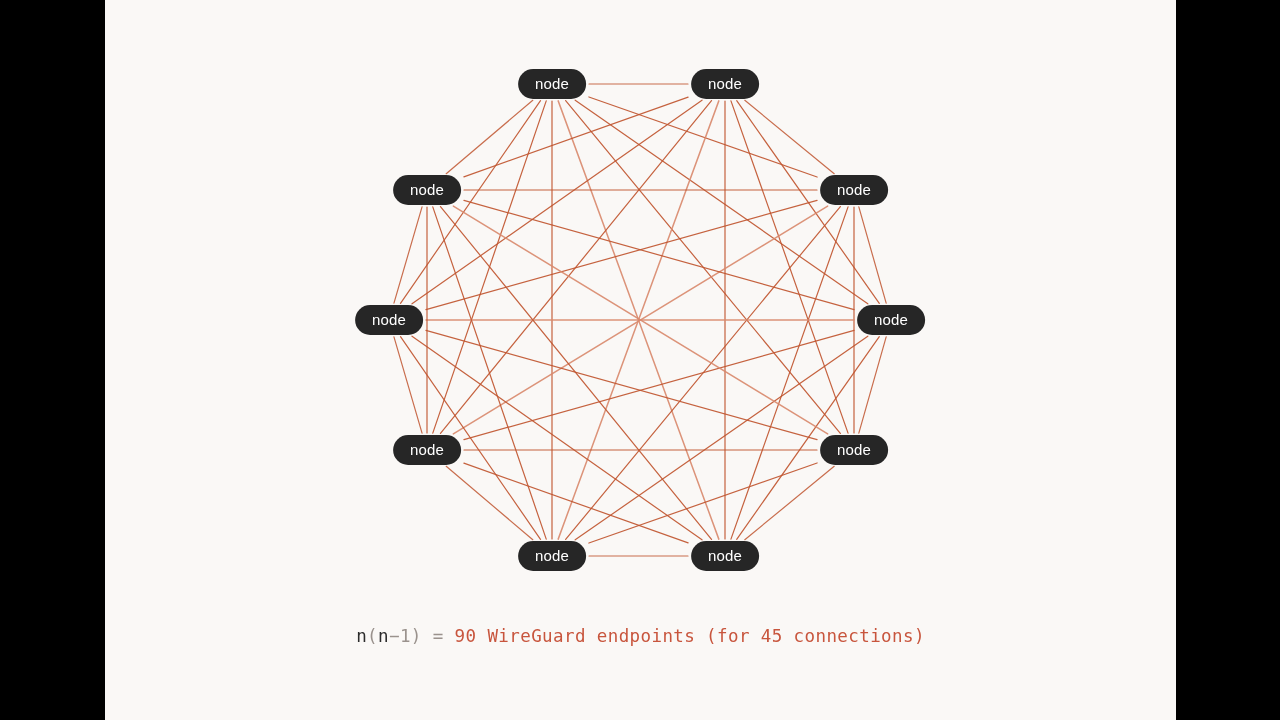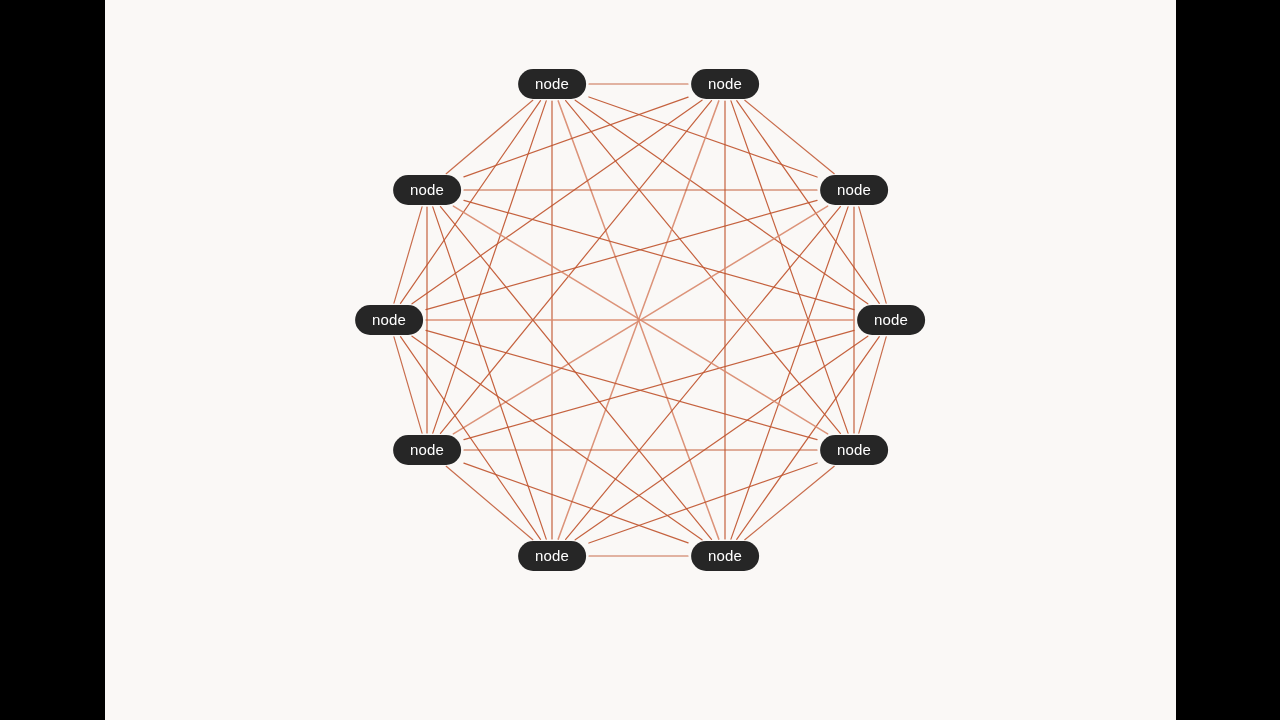--- a/index.html
+++ b/index.html
@@ -145,15 +145,16 @@
           <div class="node-pill" style="left: 786px; top: 320px;"><span>node</span></div>
           <div class="node-pill" style="left: 749px; top: 450px;"><span>node</span></div>
           <div class="node-pill" style="left: 620px; top: 556px;"><span>node</span></div>
           <div class="node-pill" style="left: 447px; top: 556px;"><span>node</span></div>
           <div class="node-pill" style="left: 322px; top: 450px;"><span>node</span></div>
           <div class="node-pill" style="left: 284px; top: 320px;"><span>node</span></div>
           <div class="node-pill" style="left: 322px; top: 190px;"><span>node</span></div>
         </div>
     </div>
 
+    <div id="caption"><span class="cap-dark">n</span><span class="cap-dim">(</span><span class="cap-dark">n</span><span class="cap-dim">−1</span><span class="cap-dim">)</span><span class="cap-dim"> </span><span class="cap-dim">=</span><span class="cap-dim"> </span><span class="cap-accent">90 WireGuard endpoints (for 45 connections)</span></div>
 
   </div>
 </div>
 
 </body></html>

